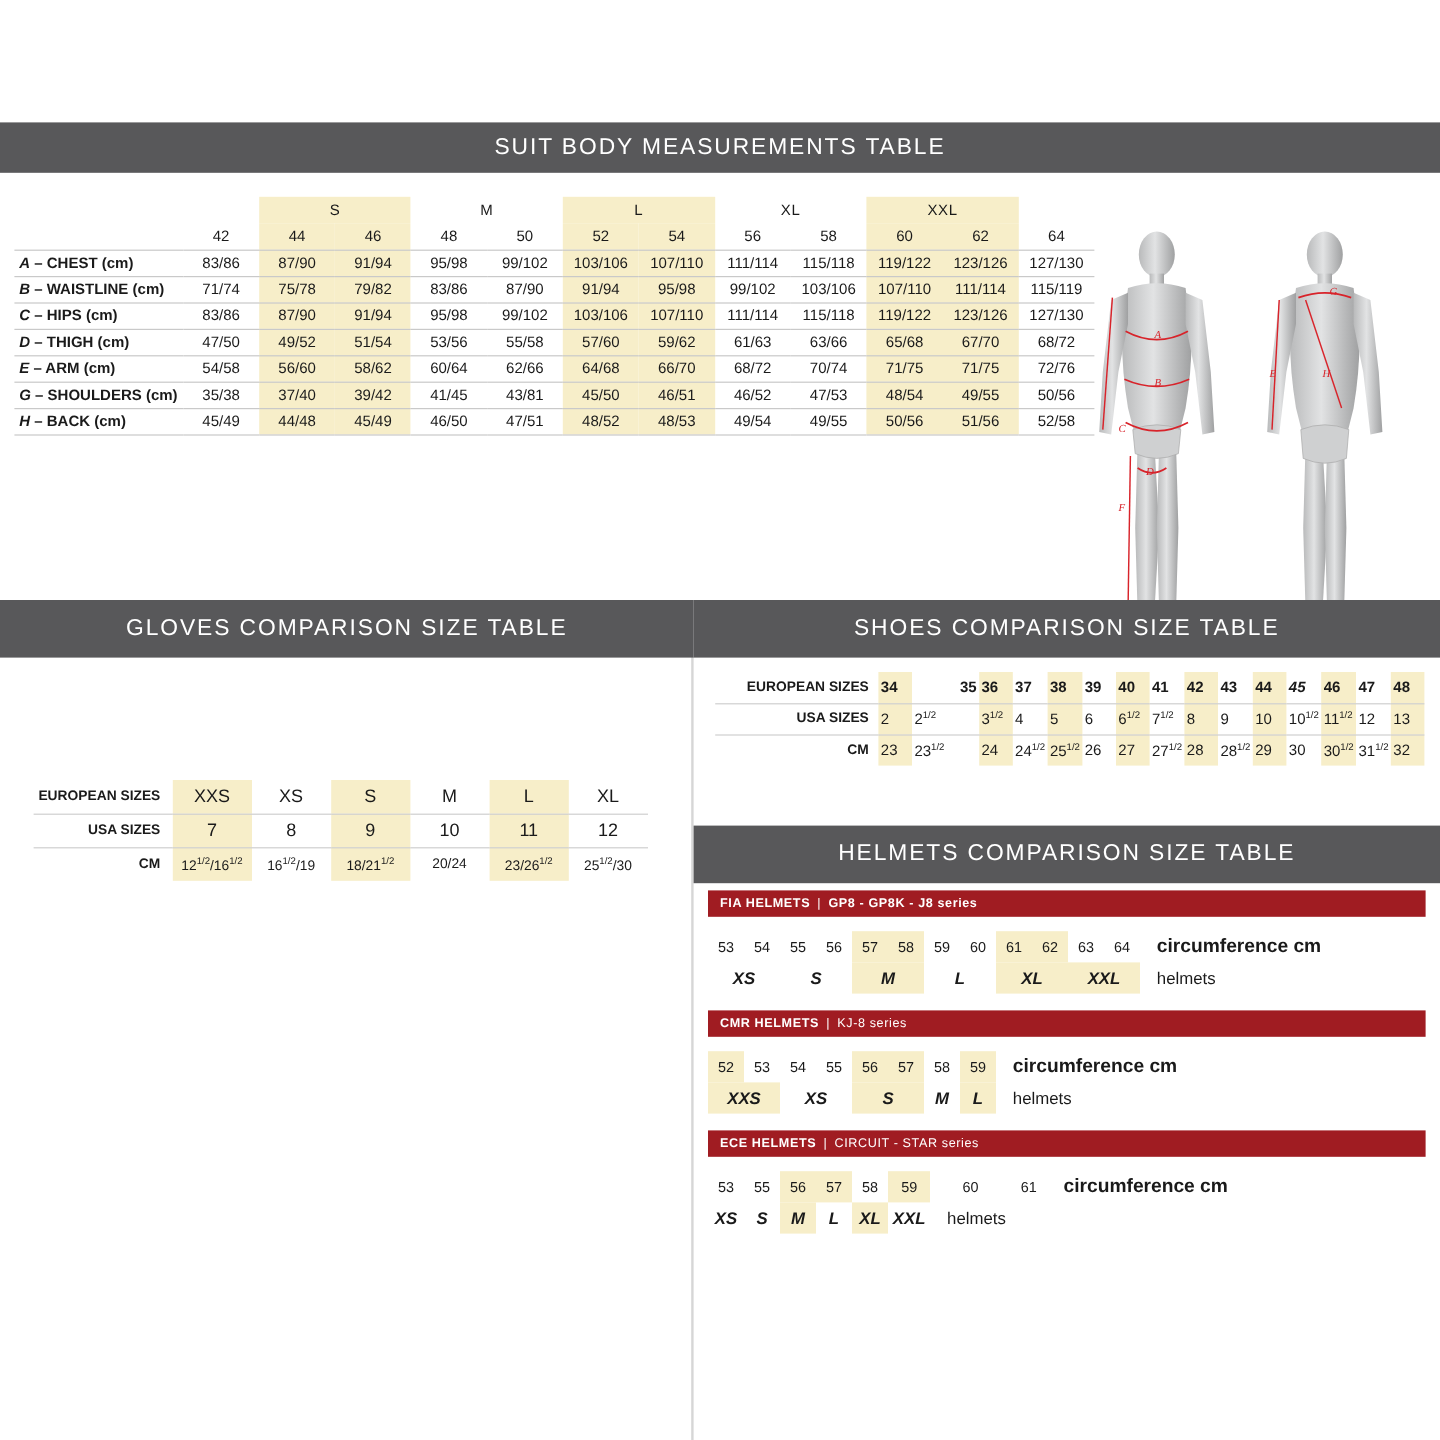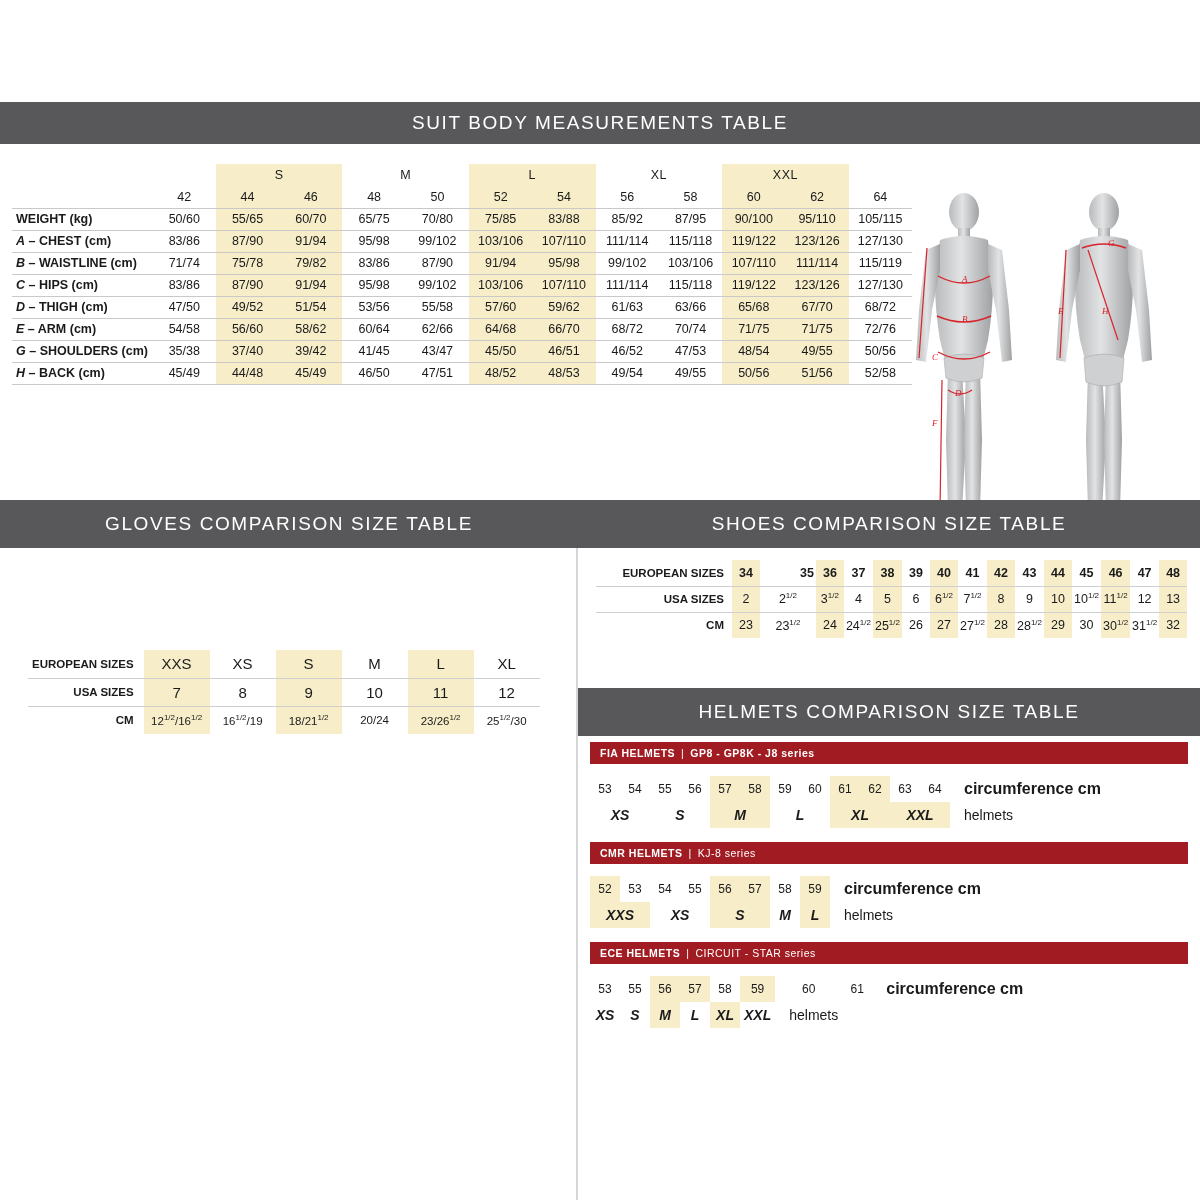--- a/index.html
+++ b/index.html
@@ -56,21 +56,21 @@
   table.gloves td { height: 28px; font-size: 14px; text-align: center; padding: 0 4px; }
   table.gloves td.lab { text-align: right; font-weight: bold; font-size: 11.5px; padding-right: 10px; white-space: nowrap;}
   table.gloves tr.mid td { border-top: 1px solid #cfcfcf; border-bottom: 1px solid #cfcfcf; }
   table.gloves td.sz { font-size: 15px; }
   table.gloves td.cm { font-size: 11.5px; }
   sup { font-size: 8px; vertical-align: super; }
 
   
   .sh-wrap { position: absolute; left: 0; top: 60px; width: 622px; }
   table.shoes { border-collapse: collapse; margin-left: 18px; }
-  table.shoes td { height: 26px; font-size: 12.5px; text-align: center; width: 28px; padding: 0 2px;}
+  table.shoes td { height: 26px; font-size: 12.5px; width: 28px; padding: 0 2px;}
   table.shoes td.lab { text-align: right; font-weight: bold; font-size: 11.5px; width: 136px; padding-right: 8px; white-space: nowrap;}
   table.shoes tr.mid td { border-top: 1px solid #cfcfcf; border-bottom: 1px solid #cfcfcf; }
 
   
   .helm-block { position: relative; }
   .helm-bar {
     background: #a01c22; color: #fff; height: 22px;
     font-size: 10.5px; font-weight: bold; letter-spacing: .5px;
     display: flex; align-items: center; padding-left: 10px;
     margin-left: 12px; margin-right: 12px;
@@ -113,35 +113,20 @@
               <td class="num" style="width: 63px;">50</td>
               <td class="num hl" style="width: 63px;">52</td>
               <td class="num hl" style="width: 63px;">54</td>
               <td class="num" style="width: 63px;">56</td>
               <td class="num" style="width: 63px;">58</td>
               <td class="num hl" style="width: 63px;">60</td>
               <td class="num hl" style="width: 63px;">62</td>
               <td class="num" style="width: 63px;">64</td>
             </tr>
             <tr class="datarow">
-              <td class="rowlab">WEIGHT (kg)</td>
-              <td class="">50/60</td>
-              <td class="hl">55/65</td>
-              <td class="hl">60/70</td>
-              <td class="">65/75</td>
-              <td class="">70/80</td>
-              <td class="hl">75/85</td>
-              <td class="hl">83/88</td>
-              <td class="">85/92</td>
-              <td class="">87/95</td>
-              <td class="hl">90/100</td>
-              <td class="hl">95/110</td>
-              <td class="">105/115</td>
-            </tr>
-            <tr class="datarow">
               <td class="rowlab"><i>A</i> – CHEST (cm)</td>
               <td class="">83/86</td>
               <td class="hl">87/90</td>
               <td class="hl">91/94</td>
               <td class="">95/98</td>
               <td class="">99/102</td>
               <td class="hl">103/106</td>
               <td class="hl">107/110</td>
               <td class="">111/114</td>
               <td class="">115/118</td>
@@ -208,21 +193,21 @@
               <td class="hl">71/75</td>
               <td class="hl">71/75</td>
               <td class="">72/76</td>
             </tr>
             <tr class="datarow">
               <td class="rowlab"><i>G</i> – SHOULDERS (cm)</td>
               <td class="">35/38</td>
               <td class="hl">37/40</td>
               <td class="hl">39/42</td>
               <td class="">41/45</td>
-              <td class="">43/47</td>
+              <td class="">43/81</td>
               <td class="hl">45/50</td>
               <td class="hl">46/51</td>
               <td class="">46/52</td>
               <td class="">47/53</td>
               <td class="hl">48/54</td>
               <td class="hl">49/55</td>
               <td class="">50/56</td>
             </tr>
             <tr class="datarow">
               <td class="rowlab"><i>H</i> – BACK (cm)</td>
@@ -355,21 +340,21 @@
               <td class="" style="font-weight: bold; padding-left: 40px;">35</td>
               <td class="hl" style="font-weight: bold;">36</td>
               <td class="" style="font-weight: bold;">37</td>
               <td class="hl" style="font-weight: bold;">38</td>
               <td class="" style="font-weight: bold;">39</td>
               <td class="hl" style="font-weight: bold;">40</td>
               <td class="" style="font-weight: bold;">41</td>
               <td class="hl" style="font-weight: bold;">42</td>
               <td class="" style="font-weight: bold;">43</td>
               <td class="hl" style="font-weight: bold;">44</td>
-              <td class="" style="font-weight: bold;">45</td>
+              <td class="" style="font-weight: bold; font-style: italic;">45</td>
               <td class="hl" style="font-weight: bold;">46</td>
               <td class="" style="font-weight: bold;">47</td>
               <td class="hl" style="font-weight: bold;">48</td>
             </tr>
             <tr class="mid">
               <td class="lab">USA SIZES</td>
               <td class="hl">2</td>
               <td class="">2<sup>1/2</sup></td>
               <td class="hl">3<sup>1/2</sup></td>
               <td class="">4</td>

